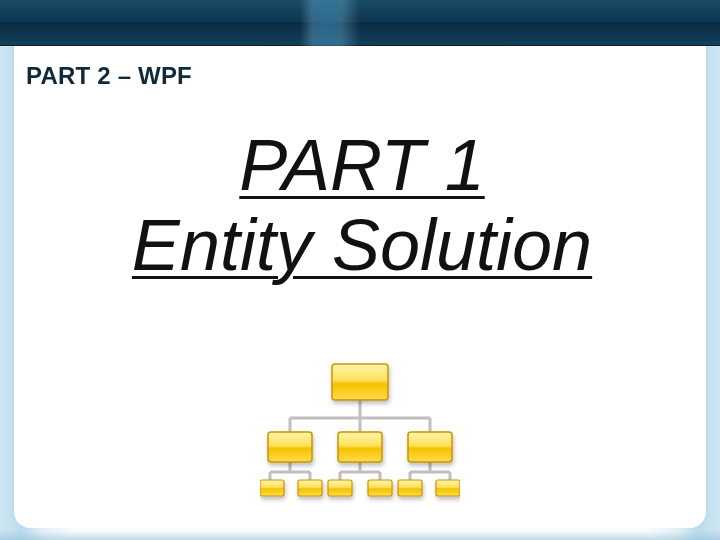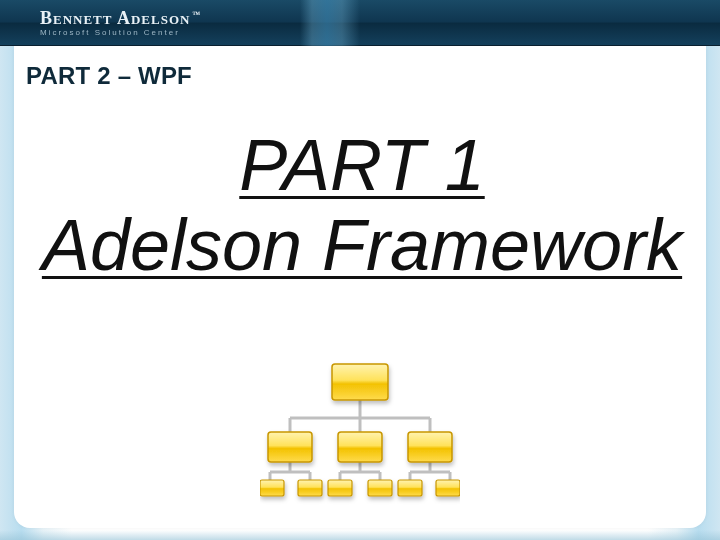--- a/index.html
+++ b/index.html
@@ -109,35 +109,29 @@
     background: linear-gradient(to bottom, rgba(180,210,225,0) 0%, rgba(150,195,215,0.6) 100%);
   }
 </style>
 </head>
 <body>
 
 <div class="slide">
 
   <div class="header-bar">
     <div class="header-accent"></div>
-    <div class="logo-block">
-      <div>
-        <span class="logo-main">Bennett Adelson</span><span class="logo-main logo-tm">™</span>
-      </div>
-      <div class="logo-sub">Microsoft Solution Center</div>
-    </div>
   </div>
 
   <div class="content-card"></div>
 
   <div class="breadcrumb">PART 2 – WPF</div>
 
   <div class="title-block">
     <div><span class="title-line1">PART 1</span></div>
-    <div><span class="title-line2">Adelson Framework</span></div>
+    <div><span class="title-line2">Entity Solution</span></div>
   </div>
 
   <div class="diagram">
     <svg viewBox="0 0 200 150" width="200" height="150">
       <defs>
         <linearGradient id="boxGrad" x1="0" y1="0" x2="0" y2="1">
           <stop offset="0%" stop-color="#fff3b0"></stop>
           <stop offset="45%" stop-color="#ffe25a"></stop>
           <stop offset="55%" stop-color="#f3c200"></stop>
           <stop offset="100%" stop-color="#ffdb4d"></stop>

